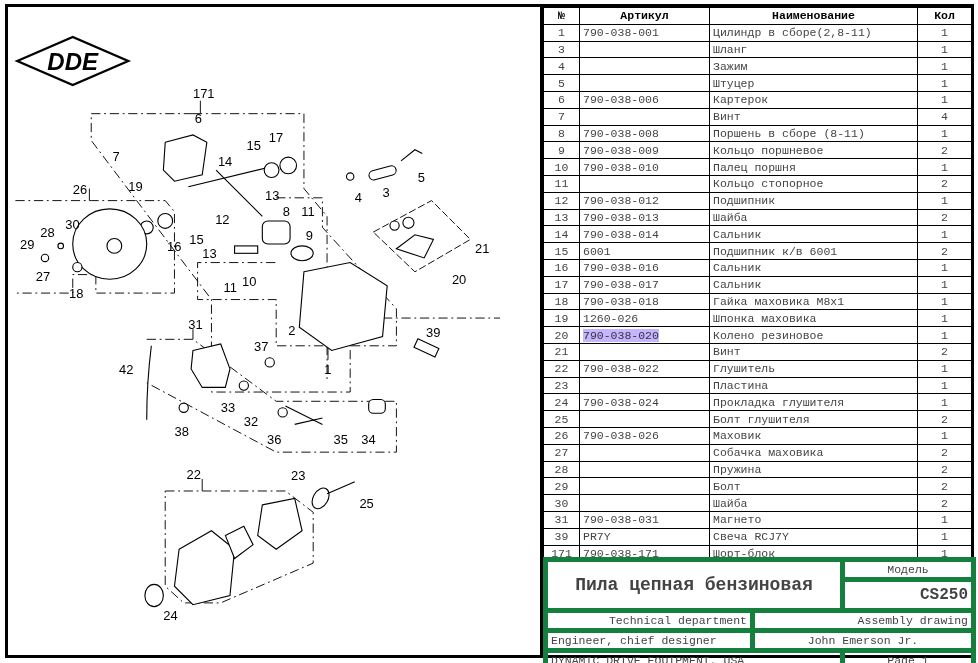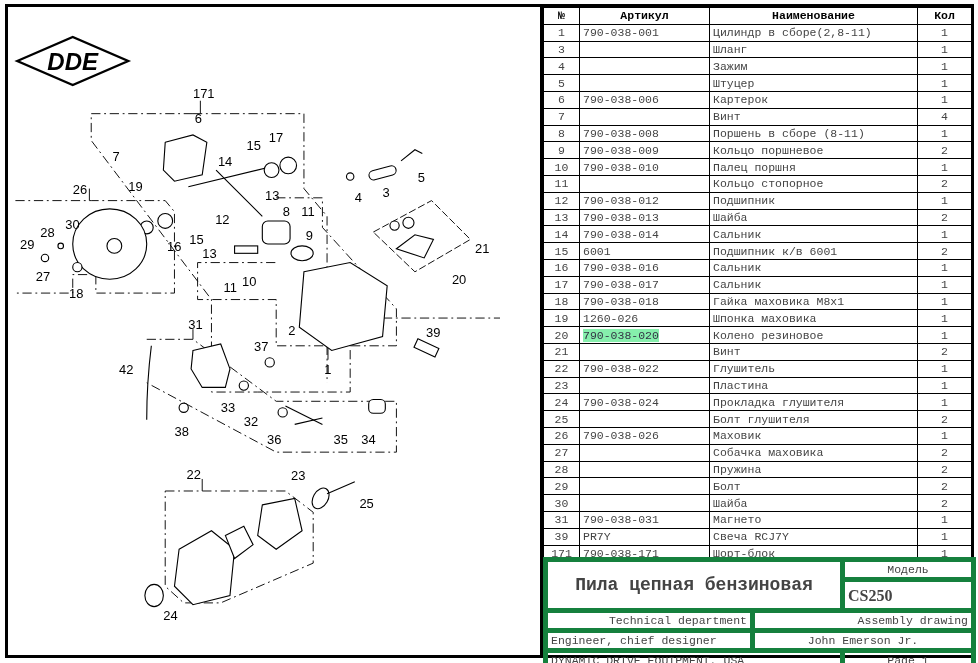--- a/index.html
+++ b/index.html
@@ -6,26 +6,26 @@
   body { width: 978px; height: 663px; position: relative; overflow: hidden; font-family: "Liberation Mono", monospace; color: #333; }
   .page-frame { position: absolute; left: 5px; top: 4px; width: 969px; height: 654px; border: 3px solid #000; box-sizing: border-box; }
   .drawing { position: absolute; left: 8px; top: 7px; width: 492px; height: 648px; }
   .drawing svg { width: 100%; height: 100%; display: block; }
   .divider { position: absolute; left: 540px; top: 4px; width: 3px; height: 654px; background: #000; }
   .parts { position: absolute; left: 543px; top: 7px; width: 428px; border-collapse: collapse; font-size: 11.5px; table-layout: fixed; }
   .parts th, .parts td { border: 1px solid #000; padding: 0 3px; height: 15.8px; line-height: 15px; white-space: nowrap; overflow: hidden; }
   .parts th { font-weight: bold; color: #000; font-size: 11.5px; text-align: center; }
   .parts td { color: #444; }
   .parts td.c-num, .parts td.c-qty { text-align: center; }
-  .hl { background: #86efac; color: #334; }
+  .hl { background: #c4b5fd; color: #334; }
   .title-block { position: absolute; left: 543px; top: 557px; width: 428px; border-collapse: collapse; font-size: 11.5px; table-layout: fixed; }
   .title-block td { border: 5px solid #15803d; padding: 0 3px; color: #444; white-space: nowrap; height: 15px; line-height: 15px; }
   .tb-product { font-weight: bold; font-size: 18px; color: #000; text-align: center; }
   .tb-model-label { text-align: center; }
-  .tb-model { font-family: Liberation Serif, serif; font-weight: bold; font-size: 16px; color: #000; text-align: left; }
+  .tb-model { font-family: Liberation Mono, monospace; font-weight: bold; font-size: 16px; color: #000; text-align: right; }
   .tb-center { text-align: right; }
   .tb-right { text-align: center; }
   .callout { font-family: "Liberation Sans", sans-serif; font-size: 14px; fill: #000; }
   .logo text { font-family: "Liberation Sans", sans-serif; font-weight: bold; font-style: italic; }
 </style>
 </head>
 <body>
 
 <div class="page-frame"></div>
 

